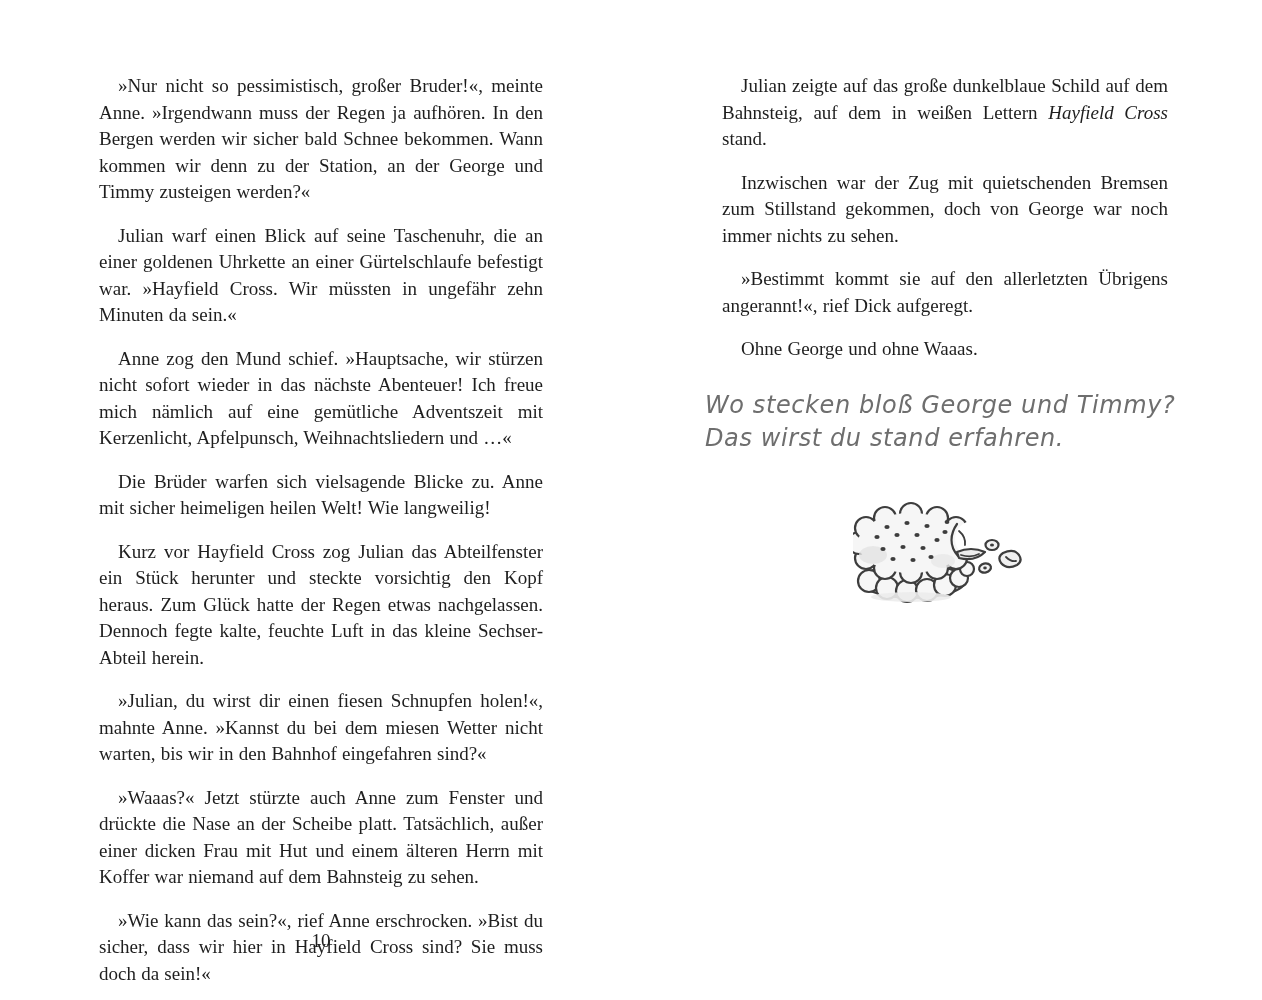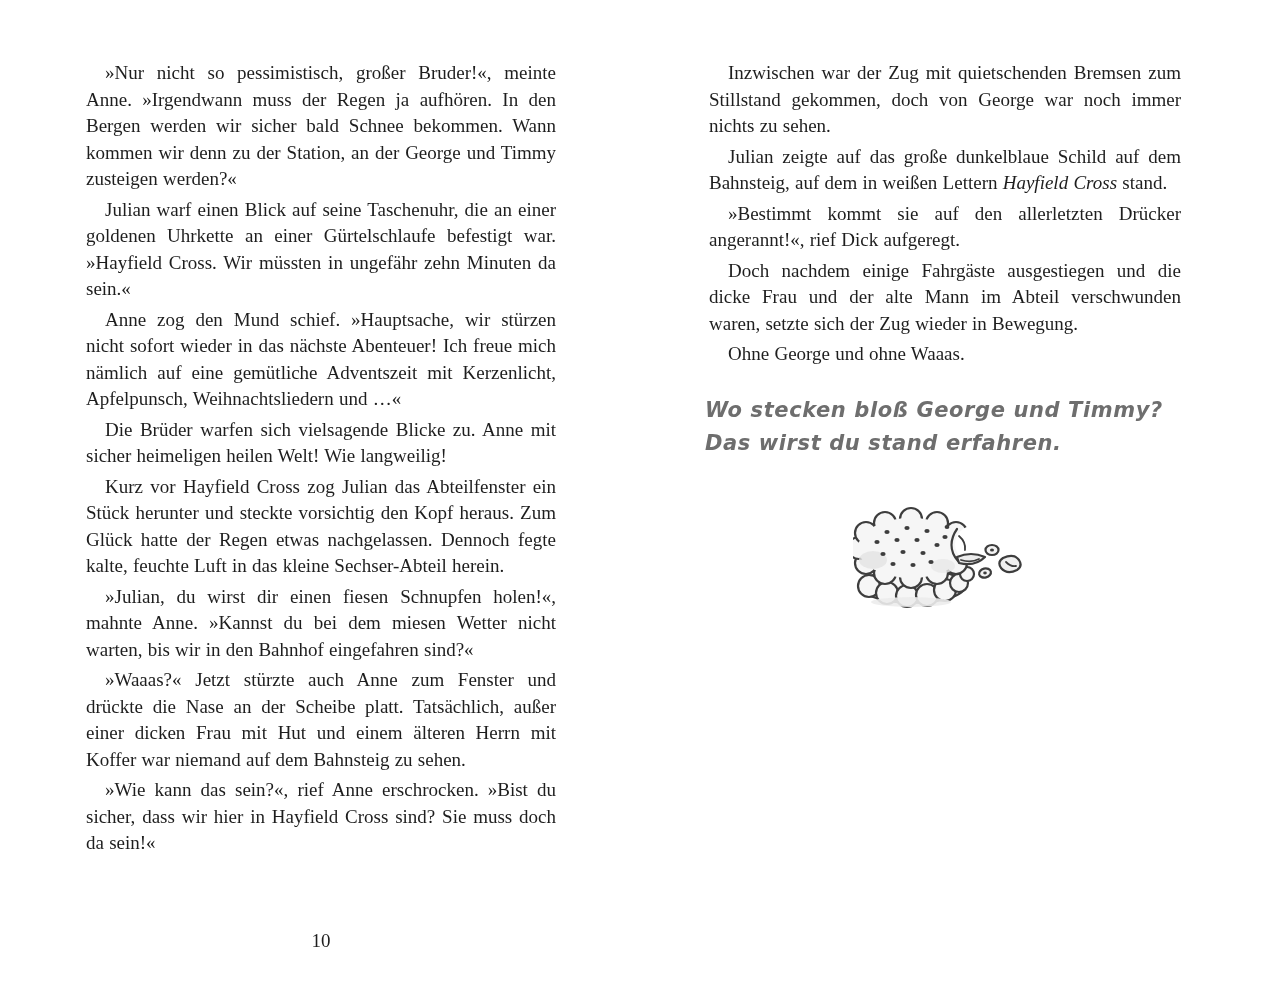--- a/index.html
+++ b/index.html
@@ -16,40 +16,40 @@
     overflow: hidden;
   }
   .page {
     position: absolute;
     top: 56px;
   }
   #left-page  { left: 82px;  width: 478px; height: 930px; }
   #right-page { left: 705px; width: 480px; height: 930px; }
 
   .page-text p.para {
-    margin: 4px;
+    margin: 17px;
     font-size: 19px;
     line-height: 26.5px;
     text-align: justify;
     text-indent: 19px;
     hyphens: auto;
     -webkit-hyphens: auto;
     word-spacing: 0.5px;
   }
   .page-text p.para .ital { font-style: italic; }
 
   .note {
     margin-top: 26px;
     font-family: "DejaVu Sans", sans-serif;
     font-style: italic;
-    font-size: 21px;
+    font-size: 24px;
     line-height: 33px;
     letter-spacing: 0.6px;
     color: var(--note-color, #6e6e6e);
-    font-weight: 700;
+    font-weight: 400;
   }
 
   .illustration {
     margin-top: 42px;
     margin-left: 148px;
     width: 178px;
     height: 118px;
     color: var(--sketch-stroke, #3d3d3d);
   }
 
@@ -74,24 +74,23 @@
       <p class="para"><span>Kurz vor Hayfield Cross zog Julian das Abteilfenster ein Stück herunter und steckte vorsichtig den Kopf heraus. Zum Glück hatte der Regen etwas nachgelassen. Dennoch fegte kalte, feuchte Luft in das kleine Sechser-Abteil herein.</span></p>
       <p class="para"><span>»Julian, du wirst dir einen fiesen Schnupfen holen!«, mahnte Anne. »Kannst du bei dem miesen Wetter nicht warten, bis wir in den Bahnhof eingefahren sind?«</span></p>
       <p class="para"><span>»Waaas?« Jetzt stürzte auch Anne zum Fenster und drückte die Nase an der Scheibe platt. Tatsächlich, außer einer dicken Frau mit Hut und einem älteren Herrn mit Koffer war niemand auf dem Bahnsteig zu sehen.</span></p>
       <p class="para"><span>»Wie kann das sein?«, rief Anne erschrocken. »Bist du sicher, dass wir hier in Hayfield Cross sind? Sie muss doch da sein!«</span></p>
     </div>
   <div class="folio">10</div>
 </div>
 
 <div class="page" id="right-page">
   <div class="page-text">
+      <p class="para"><span>Julian zeigte auf das große dunkelblaue Schild auf dem Bahnsteig, auf dem in weißen Lettern </span><span class="ital">Hayfield Cross</span><span> stand.</span></p>
       <p class="para"><span>Inzwischen war der Zug mit quietschenden Bremsen zum Stillstand gekommen, doch von George war noch immer nichts zu sehen.</span></p>
-      <p class="para"><span>Julian zeigte auf das große dunkelblaue Schild auf dem Bahnsteig, auf dem in weißen Lettern </span><span class="ital">Hayfield Cross</span><span> stand.</span></p>
-      <p class="para"><span>»Bestimmt kommt sie auf den allerletzten Drücker angerannt!«, rief Dick aufgeregt.</span></p>
-      <p class="para"><span>Doch nachdem einige Fahrgäste ausgestiegen und die dicke Frau und der alte Mann im Abteil verschwunden waren, setzte sich der Zug wieder in Bewegung.</span></p>
+      <p class="para"><span>»Bestimmt kommt sie auf den allerletzten Übrigens angerannt!«, rief Dick aufgeregt.</span></p>
       <p class="para"><span>Ohne George und ohne Waaas.</span></p>
     </div>
 
   <div class="note">
     <div>Wo stecken bloß George und Timmy?</div>
     <div>Das wirst du stand erfahren.</div>
   </div>
 
   <svg class="illustration" viewBox="0 0 178 118" role="img">
     <g stroke="currentColor" stroke-width="2.2" fill="#f6f6f6" stroke-linecap="round" stroke-linejoin="round">

